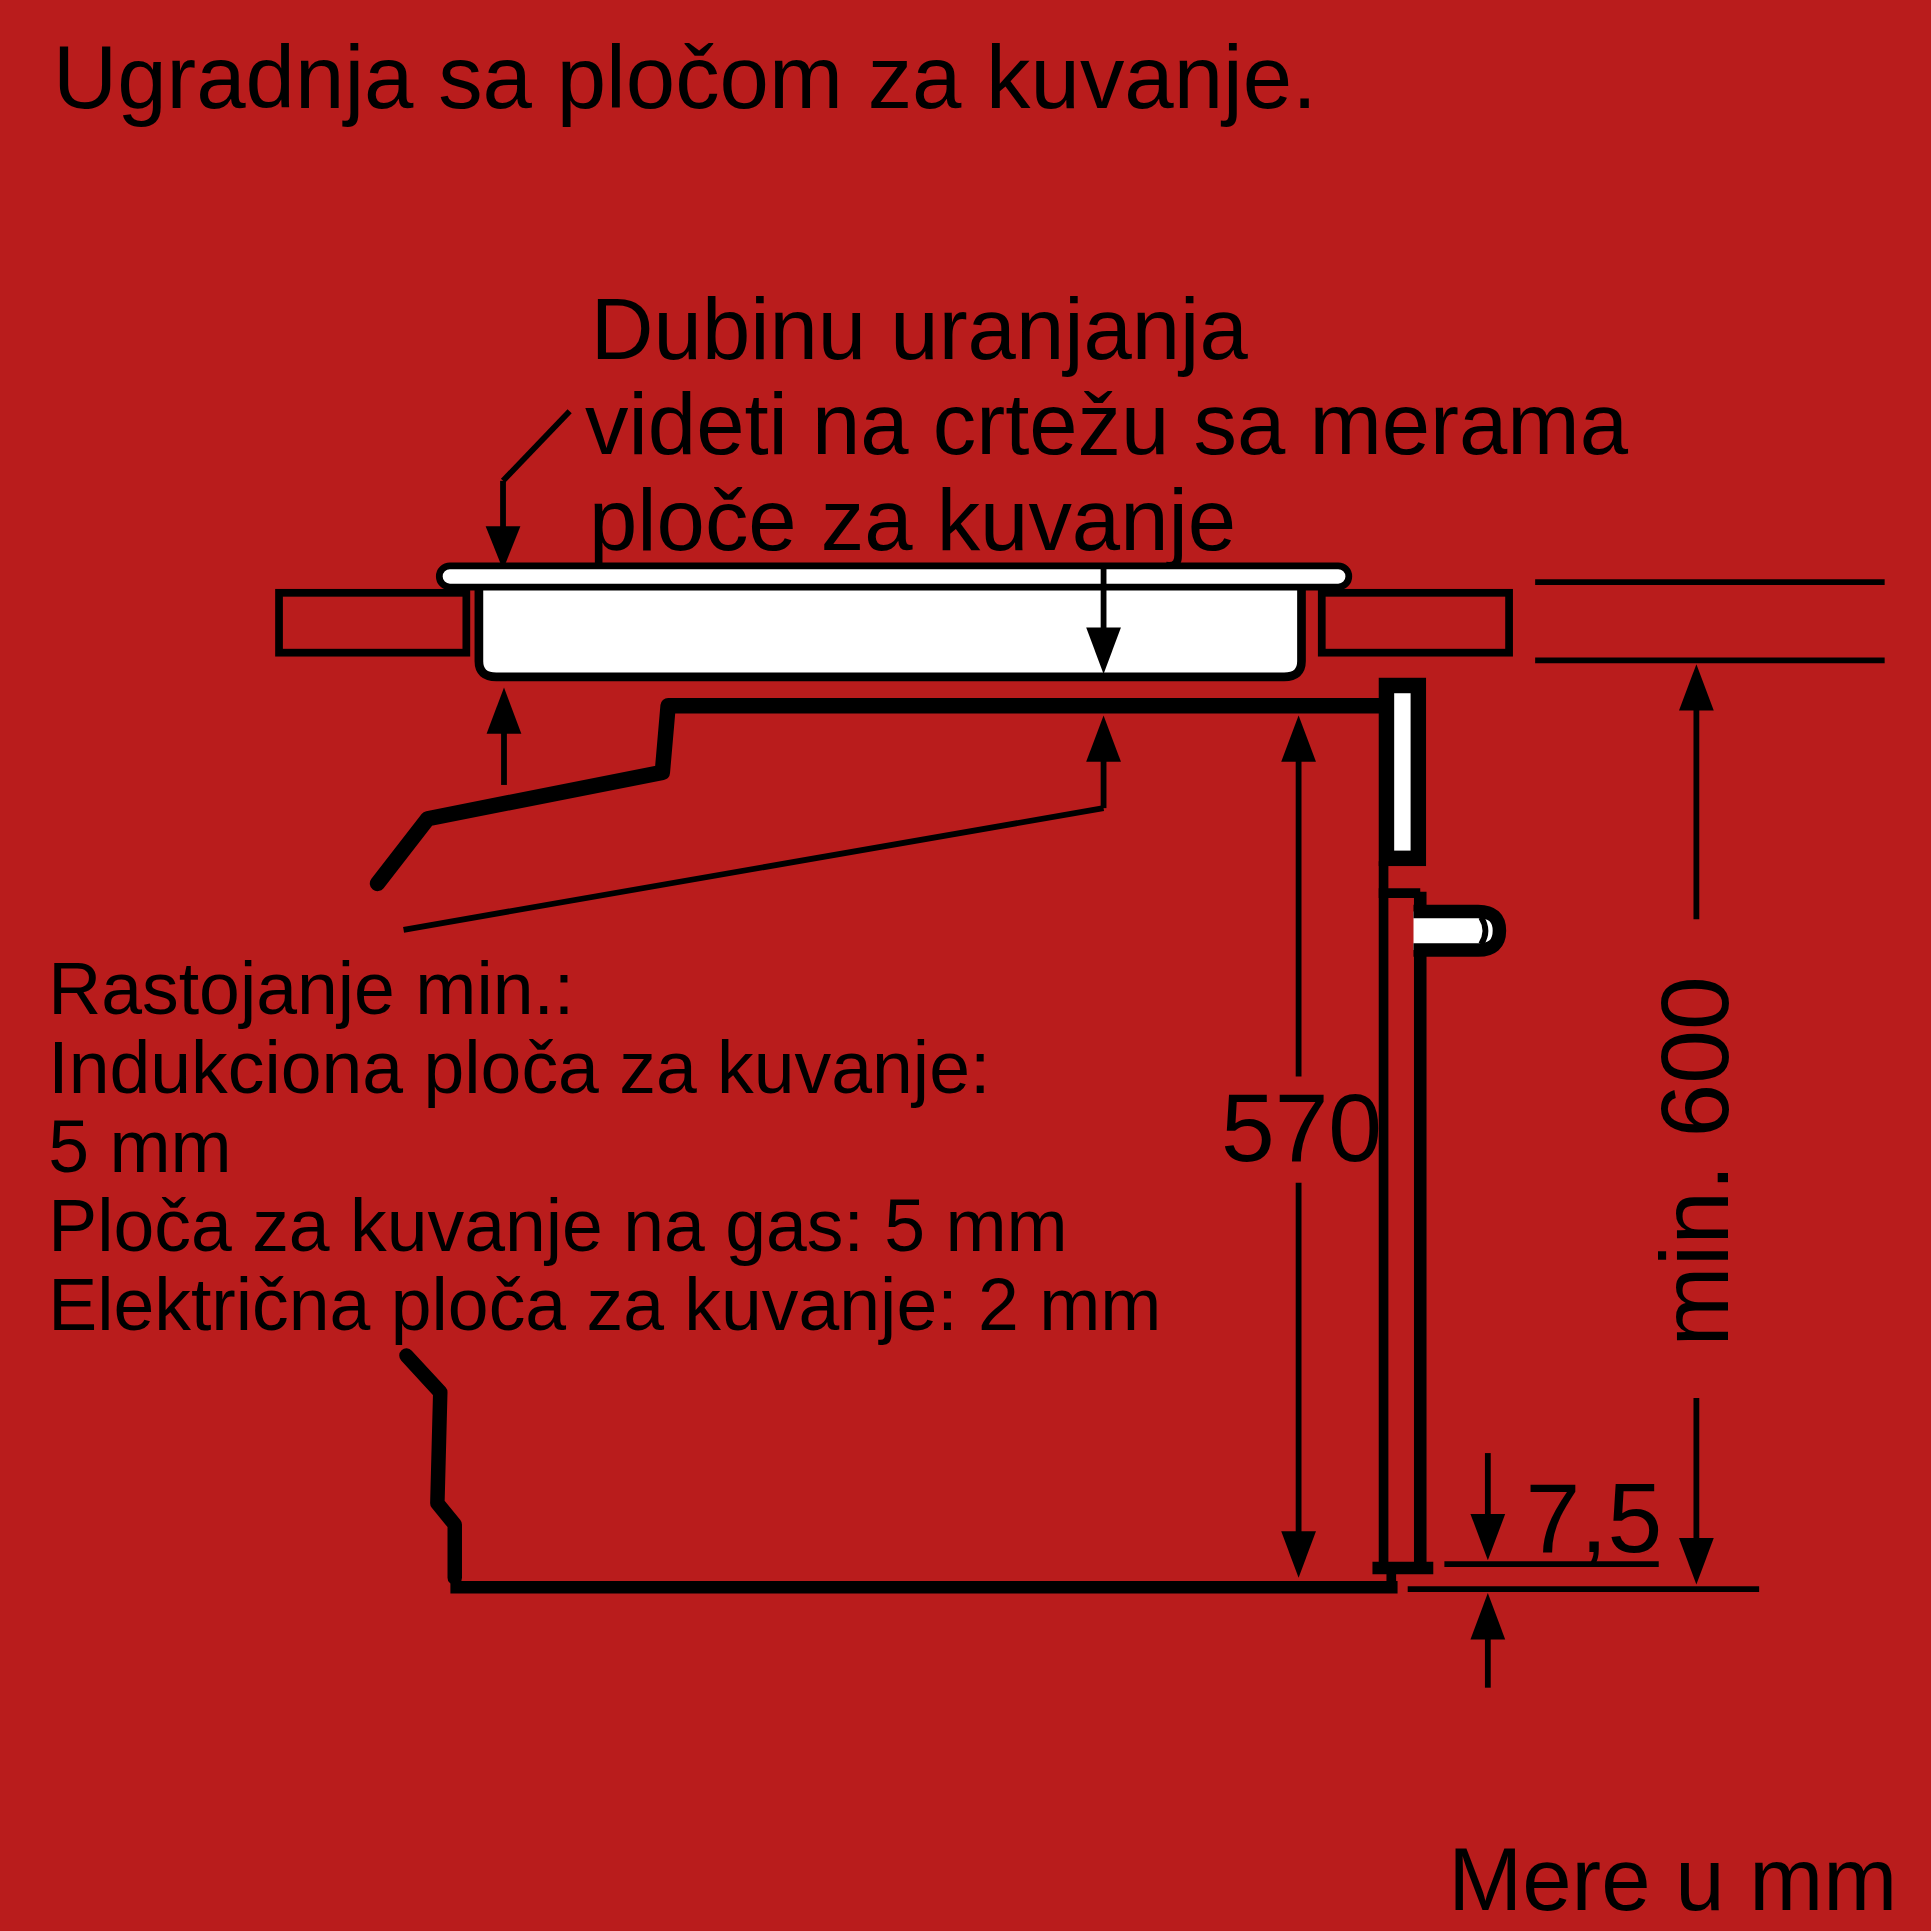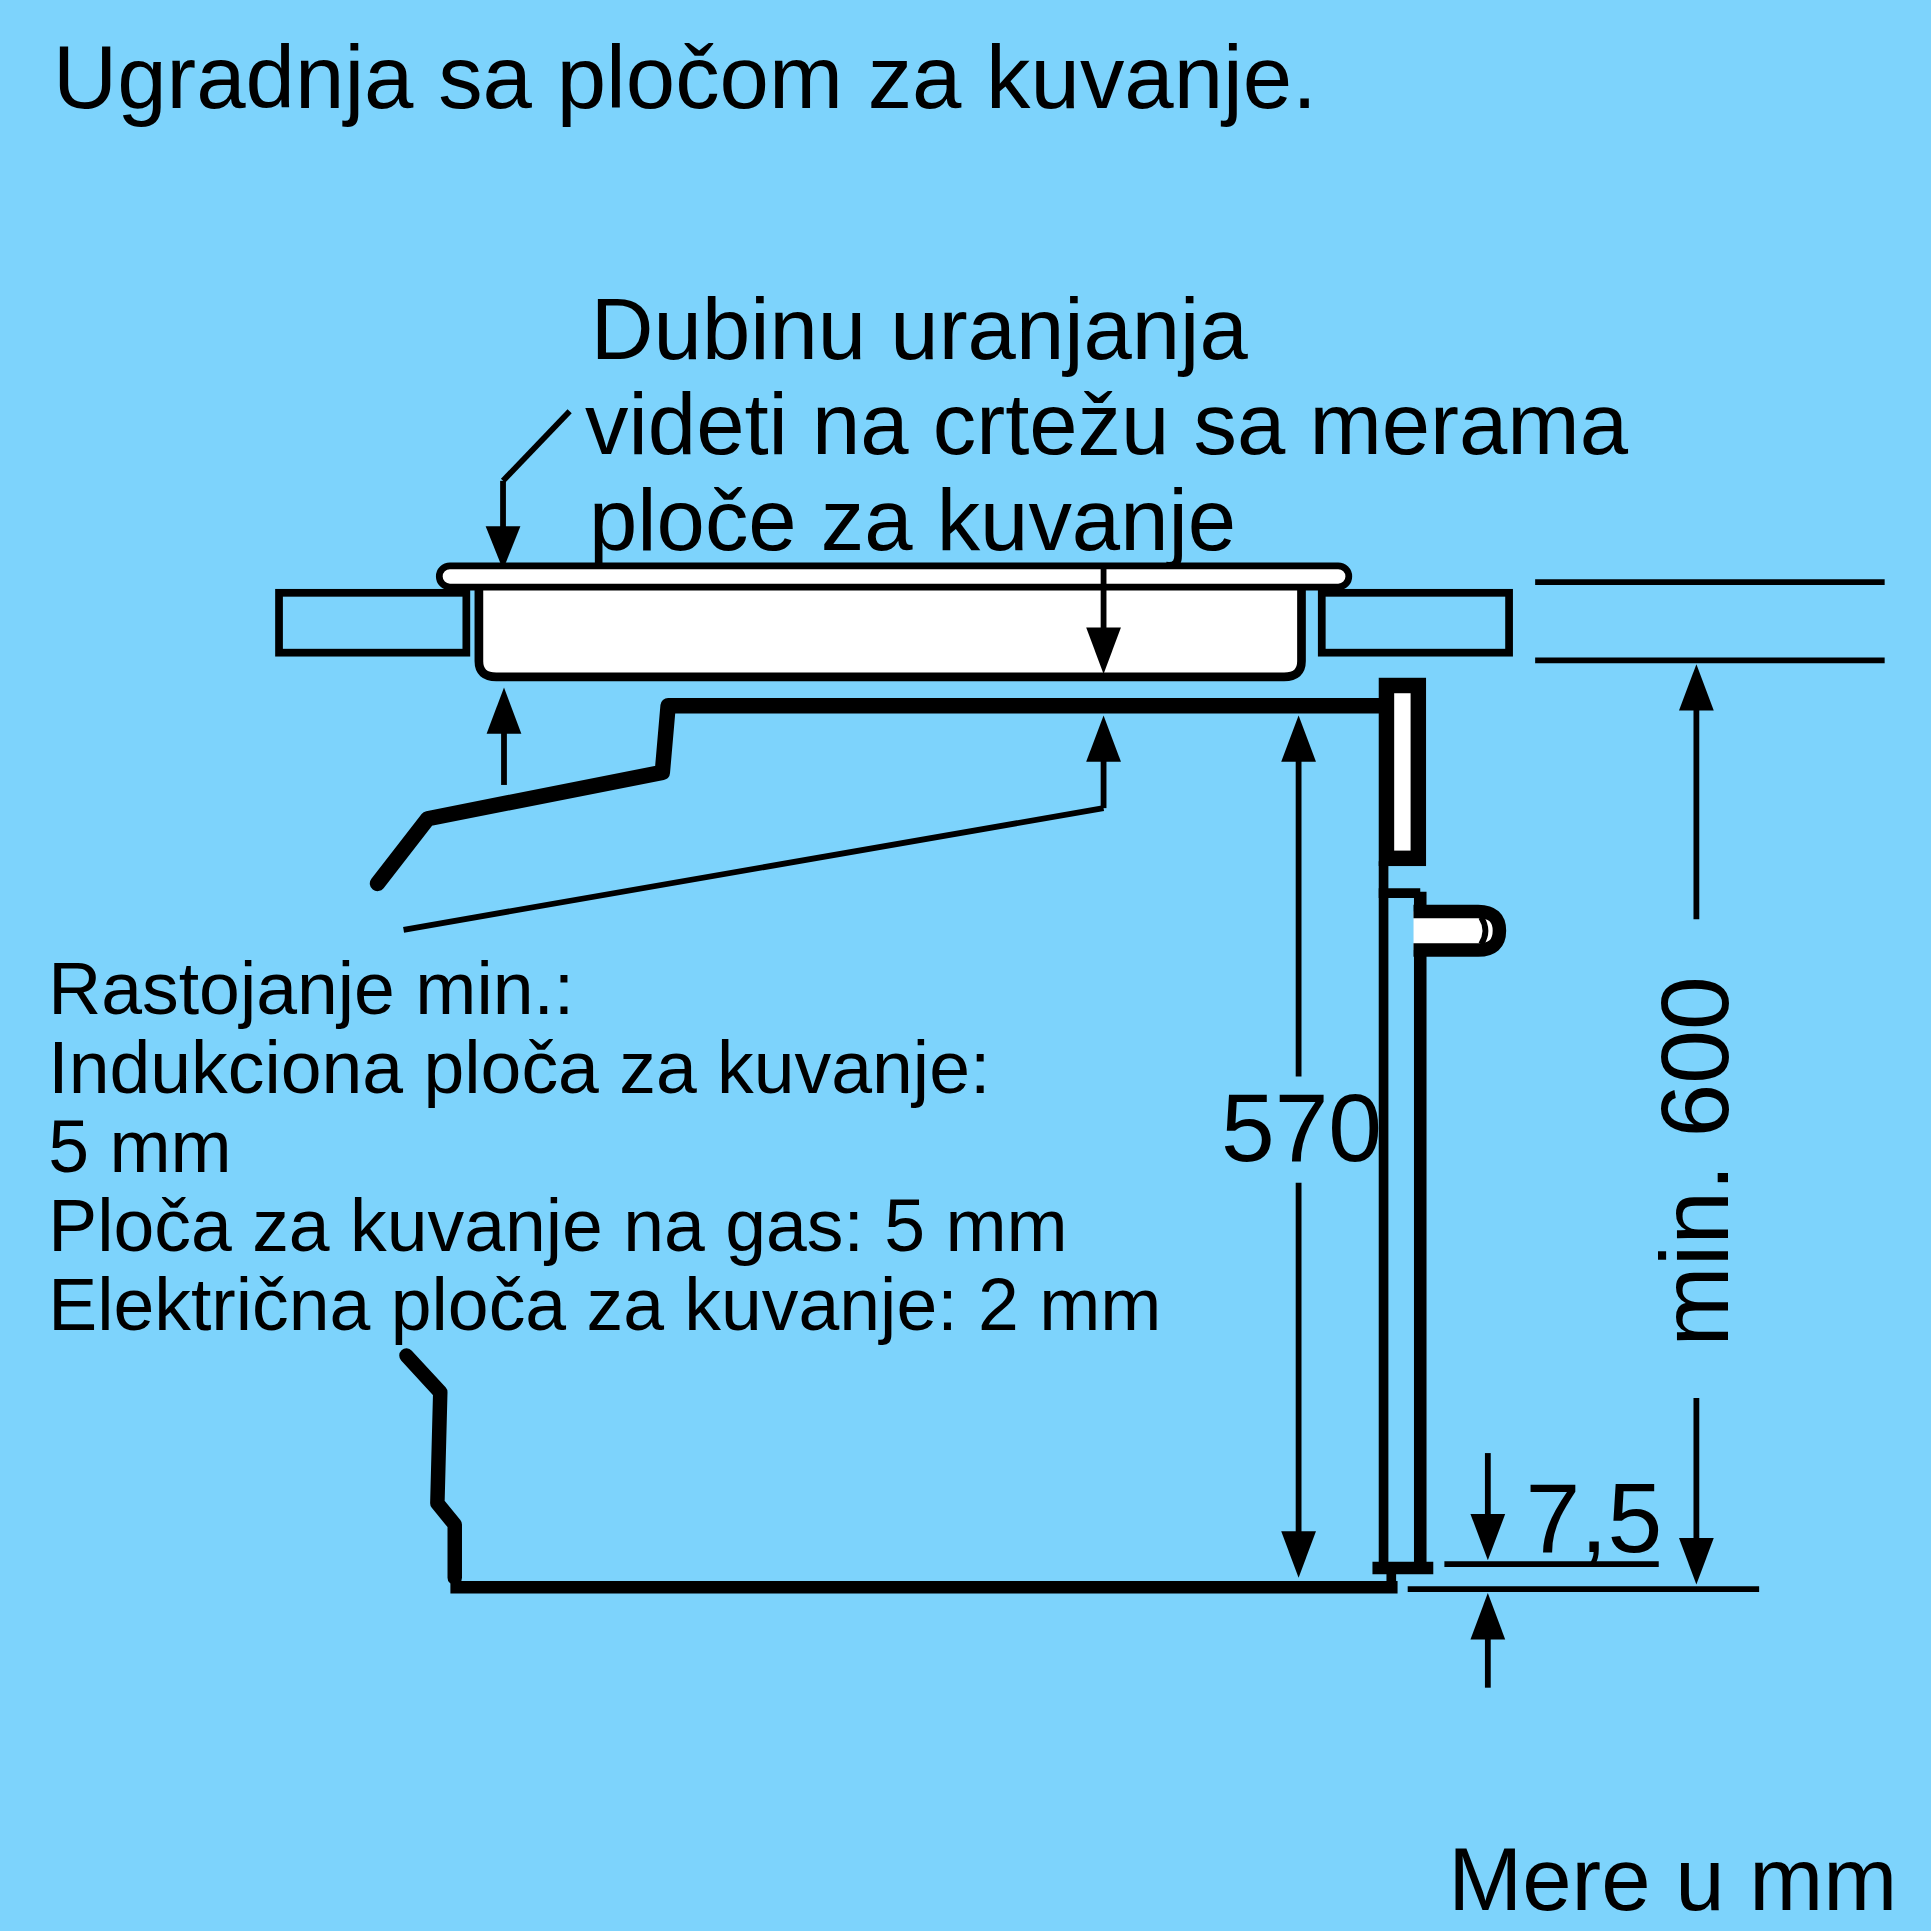--- a/index.html
+++ b/index.html
@@ -5,21 +5,21 @@
   html, body {
     margin: 0;
     padding: 0;
     background: #ffffff;
     font-family: "Liberation Sans", sans-serif;
   }
   .page {
     position: relative;
     width: 1931px;
     height: 1931px;
-    background: #7dd3fc;
+    background: #b91c1c;
     overflow: hidden;
   }
   svg { display: block; }
   text {
     font-family: "Liberation Sans", sans-serif;
     fill: #000000;
   }
   .t-title   { font-size: 92px; }
   .t-ann     { font-size: 90px; }
   .t-note    { font-size: 76px; }

